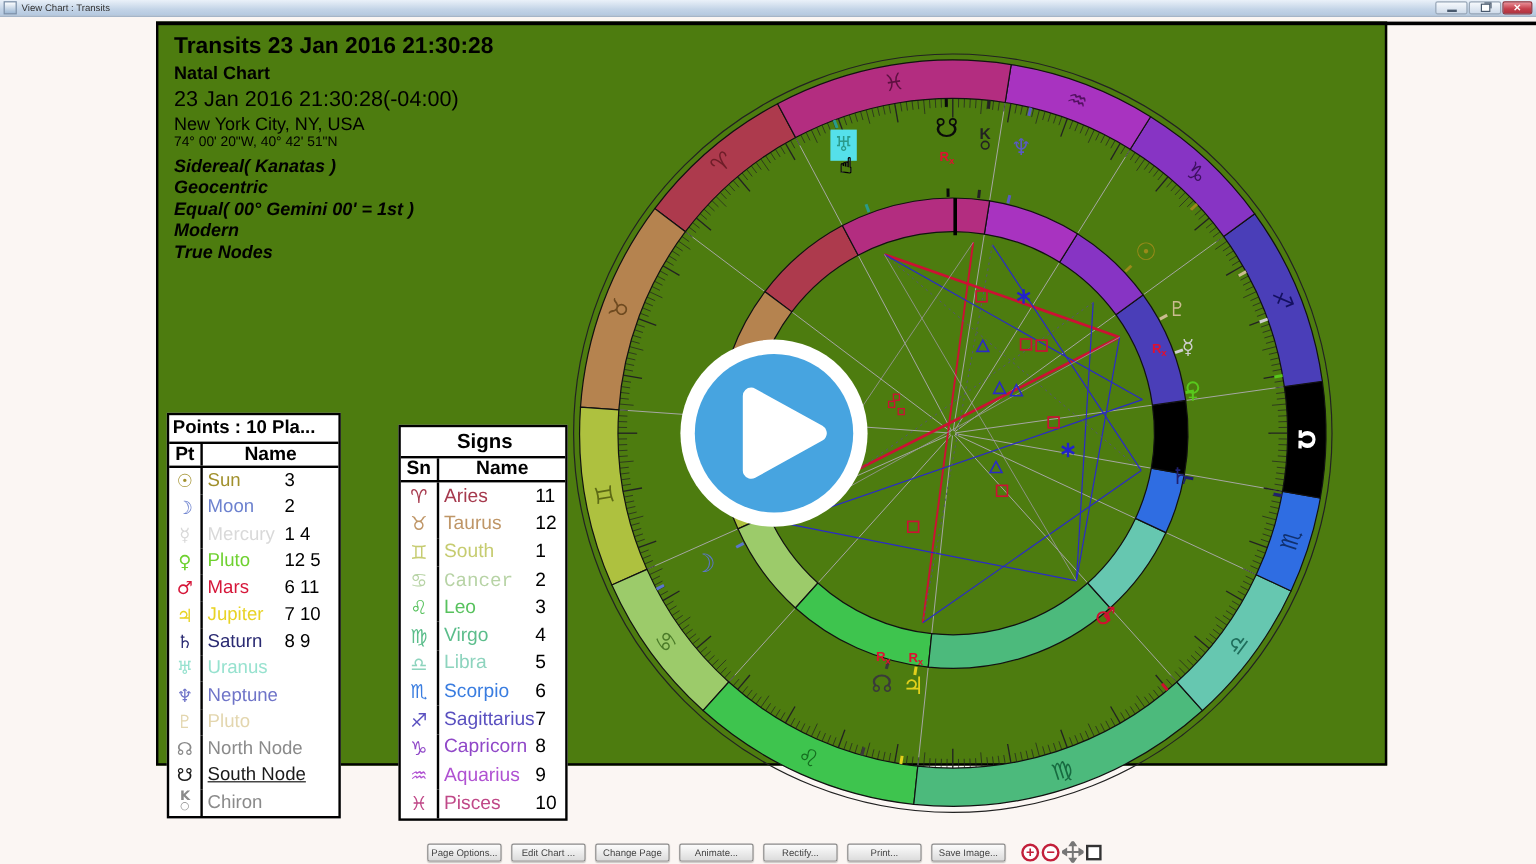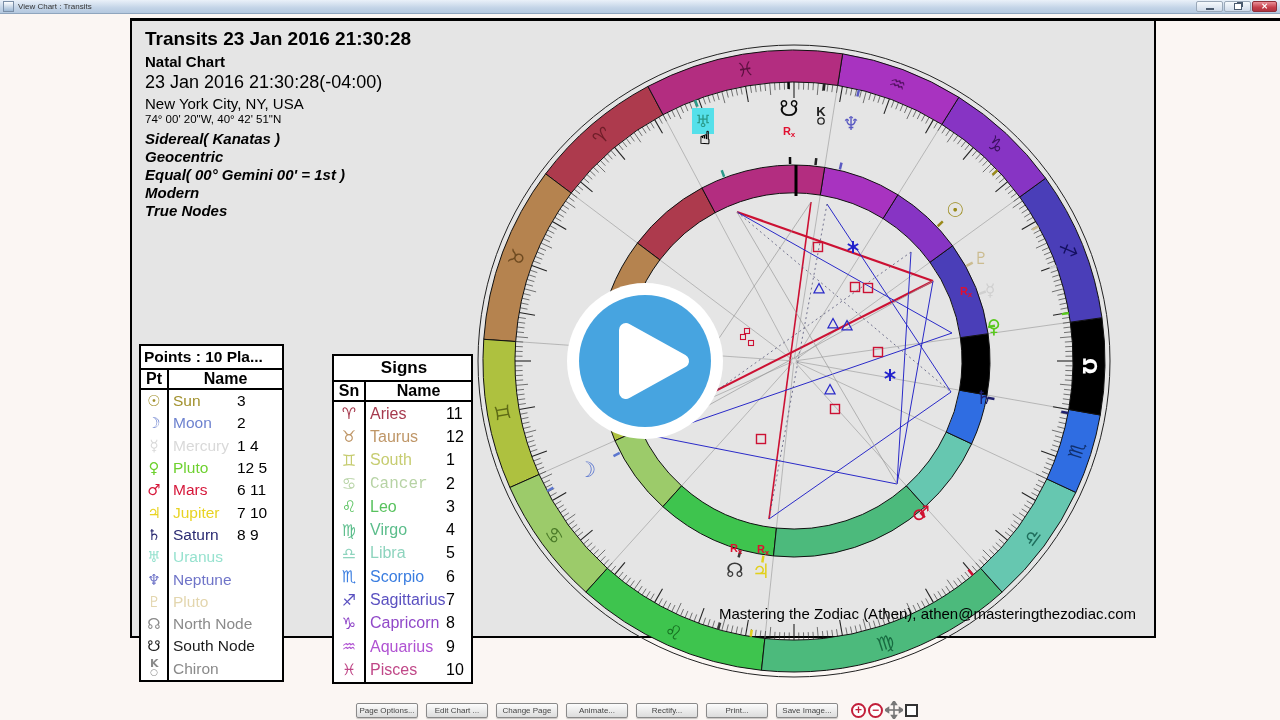--- a/index.html
+++ b/index.html
@@ -6,21 +6,21 @@
   body{width:1280px;height:720px;position:relative;background:#fbf6f3;font-family:"Liberation Sans",sans-serif;overflow:hidden}
   .titlebar{position:absolute;left:0;top:0;width:1280px;height:14px;background:linear-gradient(#eaf1f9,#c3d4e7 60%,#b4c8df);border-bottom:1px solid #8fa5bd;display:flex;align-items:center;box-sizing:border-box;padding-left:3px}
   .ticon{width:9px;height:9px;background:linear-gradient(#fdfeff,#9db8d4);border:1px solid #7a8ea6;margin-right:4px;flex:0 0 auto}
   .ttext{font-size:8px;color:#333;white-space:nowrap}
   .winbtns{position:absolute;right:3px;top:1px;display:flex;gap:1px}
   .winbtn{width:27px;height:11px;border:1px solid #9aa8b8;border-radius:2px;background:linear-gradient(#f7fafd,#cfdbea);display:flex;align-items:center;justify-content:center;color:#345;font-size:7px;box-sizing:border-box}
   .winbtn .minbar{width:8px;height:2px;background:#4a5a6e;margin-top:4px}
   .winbtn .restsq{width:6px;height:5px;border:1px solid #4a5a6e;background:#fff;box-shadow:2px -2px 0 -1px #4a5a6e}
   .winbtn.close{width:25px;background:linear-gradient(#ea9098,#c53f4b 60%,#b03440);border-color:#8f2f38;color:#fff;font-weight:bold;font-size:8px}
   .topstrip{position:absolute;left:130px;top:18px;width:1150px;height:3px;background:#000}
-  .page{position:absolute;left:130px;top:18px;width:1026px;height:620px;background:#e5e5e5;border:2px solid #000;box-sizing:border-box}
+  .page{position:absolute;left:130px;top:18px;width:1026px;height:620px;background:#4d7c0f;border:2px solid #000;box-sizing:border-box}
   .hdrblock{position:absolute;left:13px;top:8px;color:#000}
   .h-title{font-size:19px;font-weight:bold;margin-bottom:3px}
   .h-sub{font-size:15px;font-weight:bold;margin-bottom:2px}
   .h-dt{font-size:18px;margin-bottom:2px}
   .h-loc{font-size:15px;margin-bottom:1px}
   .h-coord{font-size:11.5px;margin-bottom:5px}
   .h-it{font-size:15px;font-weight:bold;font-style:italic;line-height:18px}
   .dtable{position:absolute;background:#fff;border:2px solid #000;box-sizing:border-box}
   .pts{left:7px;top:324px;width:145px}
   .sgn{left:200px;top:334px;width:141px}
@@ -639,21 +639,21 @@
           <span class="nm" style="color: rgb(227, 214, 174);">Pluto</span>
           <span class="num"></span>
         </div>
         <div class="trow">
           <span class="c1" style="color: rgb(138, 138, 138);">☊</span>
           <span class="nm" style="color: rgb(138, 138, 138);">North Node</span>
           <span class="num"></span>
         </div>
         <div class="trow">
           <span class="c1" style="color: rgb(26, 26, 26);">☋</span>
-          <span class="nm" style="color: rgb(26, 26, 26);">South Node</span>
+          <span class="nm" style="color: rgb(26, 26, 26); text-decoration: underline;">South Node</span>
           <span class="num"></span>
         </div>
         <div class="trow">
           <span class="c1" style="color: rgb(138, 138, 138);">
             <span class="chiron">
               <span class="k">K</span>
               <span class="o">○</span>
             </span>
           </span>
           <span class="nm" style="color: rgb(138, 138, 138);">Chiron</span>
@@ -725,21 +725,20 @@
           <span class="num">9</span>
         </div>
         <div class="trow">
           <span class="c1" style="color: rgb(192, 72, 136);">♓</span>
           <span class="nm" style="color: rgb(192, 72, 136);">Pisces</span>
           <span class="num">10</span>
         </div>
       </div>
   </div>
 
-  <div class="credit">Mastering the Zodiac (Athen), athen@masteringthezodiac.com</div>
 </div>
 <div class="topstrip"></div>
 
 <div class="play-overlay">
   <svg width="170" height="170" viewBox="-85 -85 170 170">
     <circle r="78" fill="#ffffff"></circle>
     <circle r="66" fill="#47a4e0"></circle>
     <path d="M-19,-31 L37,0 L-19,31 Z" fill="#ffffff" stroke="#ffffff" stroke-width="14" stroke-linejoin="round"></path>
   </svg>
 </div>

